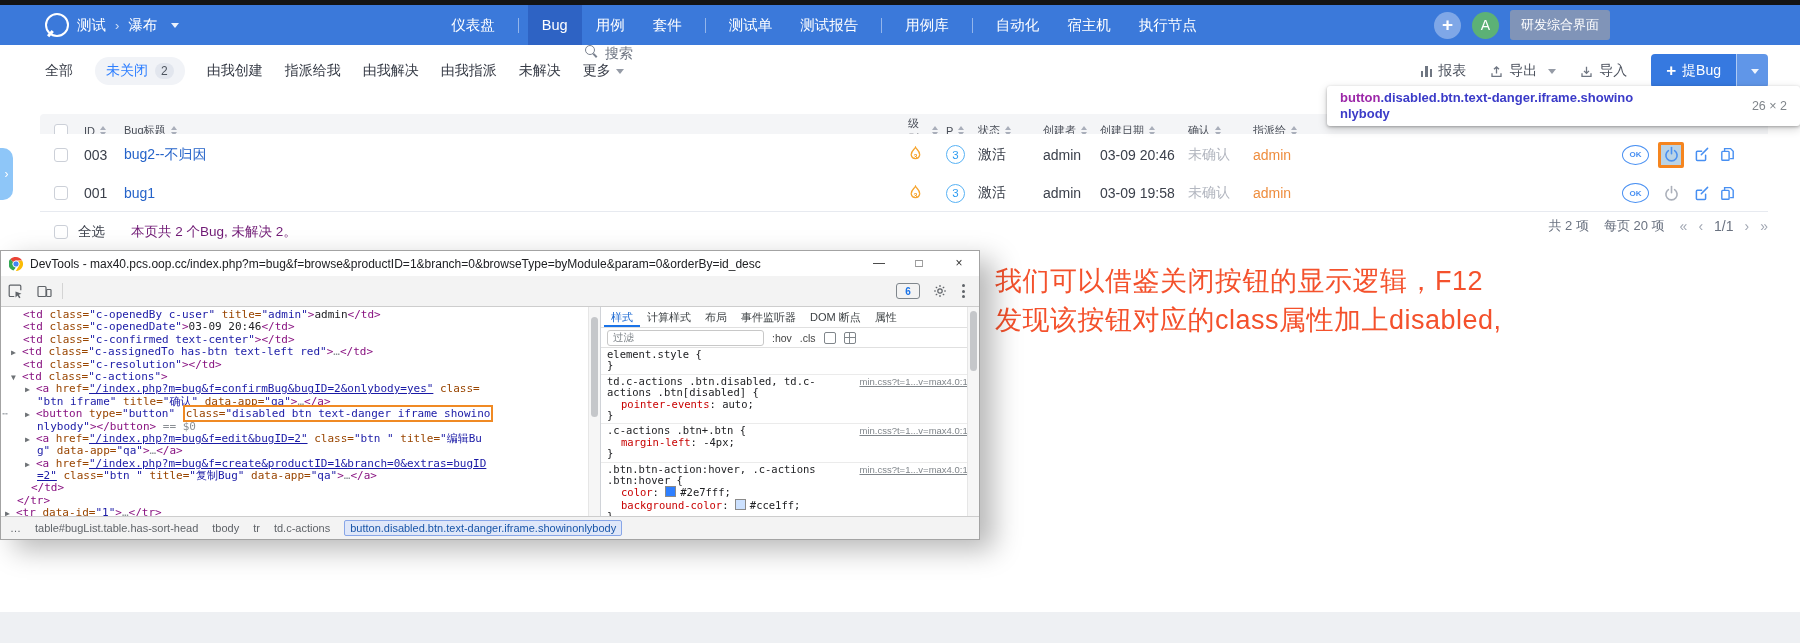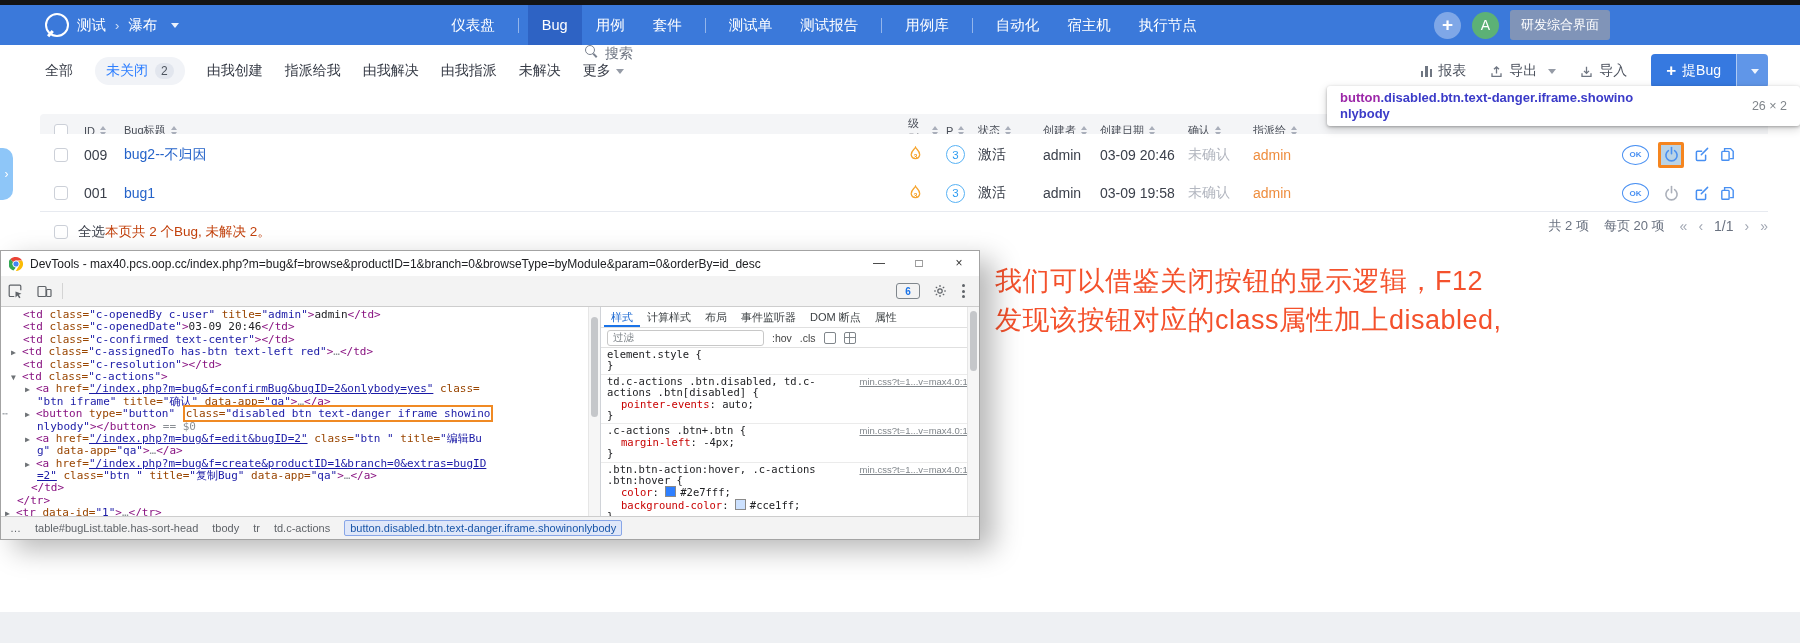--- a/index.html
+++ b/index.html
@@ -80,21 +80,21 @@
   .acts{gap:9px;padding-left:2px;}
   .okic{width:27px;height:20px;border:1.7px solid #478ff2;border-radius:50%;color:#478ff2;font-size:8px;
         font-weight:bold;display:flex;align-items:center;justify-content:center;box-sizing:border-box;}
   .aic{display:flex;align-items:center;}
   .pwrap{display:flex;align-items:center;justify-content:center;width:26px;height:26px;}
   .pwrap-hl{display:flex;align-items:center;justify-content:center;width:26px;height:26px;box-sizing:border-box;
             border:3px solid #f5851f;background:rgba(99,158,201,.45);border-radius:2px;}
   .tfoot{position:absolute;left:40px;top:215px;height:34px;display:flex;align-items:center;font-size:13.5px;color:#3c414c;}
   .tfoot .cb{margin-left:14px;}
   .tfoot .lbl{margin-left:10px;}
-  .tfoot .sum{color:#c2410c;}
+  .tfoot .sum{margin-left:26px;color:#701a75;}
   .pager{position:absolute;right:32px;top:217px;display:flex;align-items:center;gap:15px;color:#6a7280;font-size:13px;}
   .pager .nav{color:#a0a6b2;font-size:14px;display:flex;align-items:center;gap:11px;}
   .handle{position:absolute;left:0;top:148px;width:13px;height:52px;background:#8ec6f8;border-radius:0 10px 10px 0;
           color:#fff;display:flex;align-items:center;justify-content:center;font-size:12px;}
   
   .annotation{position:absolute;left:995px;top:262px;width:600px;font-size:27px;line-height:39px;letter-spacing:.5px;}
   
   .devtools{position:absolute;left:0;top:250px;width:980px;height:290px;background:#fff;z-index:20;
             border:1px solid #a3a3a3;box-sizing:border-box;box-shadow:14px 10px 26px rgba(0,0,0,.28);}
   .dt-title{height:25px;display:flex;align-items:center;padding-left:8px;font-size:12px;color:#202124;background:#fff;}
@@ -283,21 +283,21 @@
           <i class="up"></i>
           <i class="dn"></i>
         </span></div>
       <div class="cell"></div>
       <div class="cell"></div>
     </div>
   <div class="trow1 bugrow" id="row0">
       <div class="cell cbcell">
         <span class="cb"></span>
       </div>
-      <div class="cell">009</div>
+      <div class="cell">003</div>
       <div class="cell title">
         <span class="linkblue">bug2--不归因</span>
       </div>
       <div class="cell">
         <svg width="15" height="17" viewBox="0 0 15 17" fill="none">
           <path d="M7.5 1.2C8.6 3.6 11.9 4.8 11.7 8.9a4.3 4.3 0 0 1-8.5 0C3 4.8 6.4 3.6 7.5 1.2z" stroke="#f6a32b" stroke-width="1.3"></path>
           <text x="7.5" y="12.5" text-anchor="middle" font-size="7" font-weight="bold" fill="#f6a32b" font-family="Liberation Sans,sans-serif">3</text>
         </svg>
       </div>
       <div class="cell">

